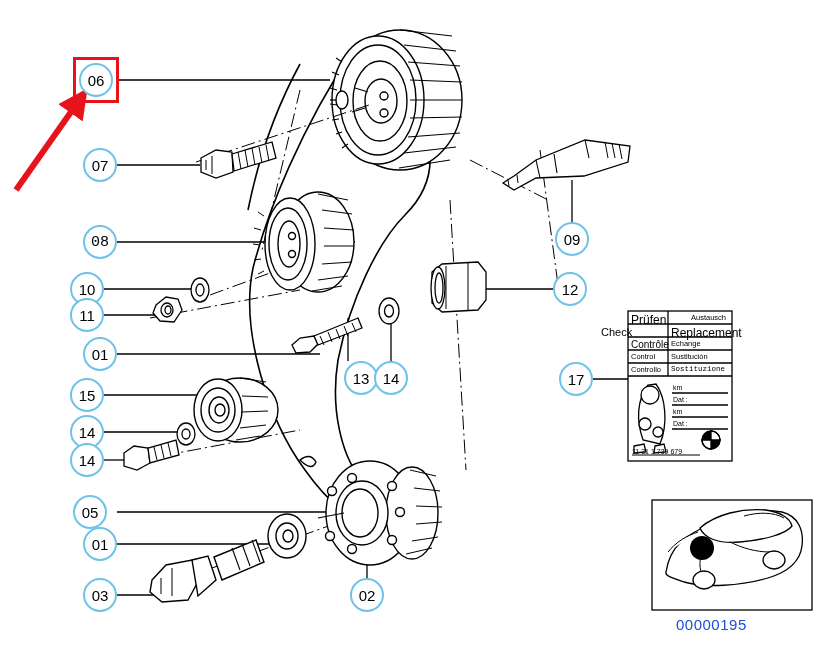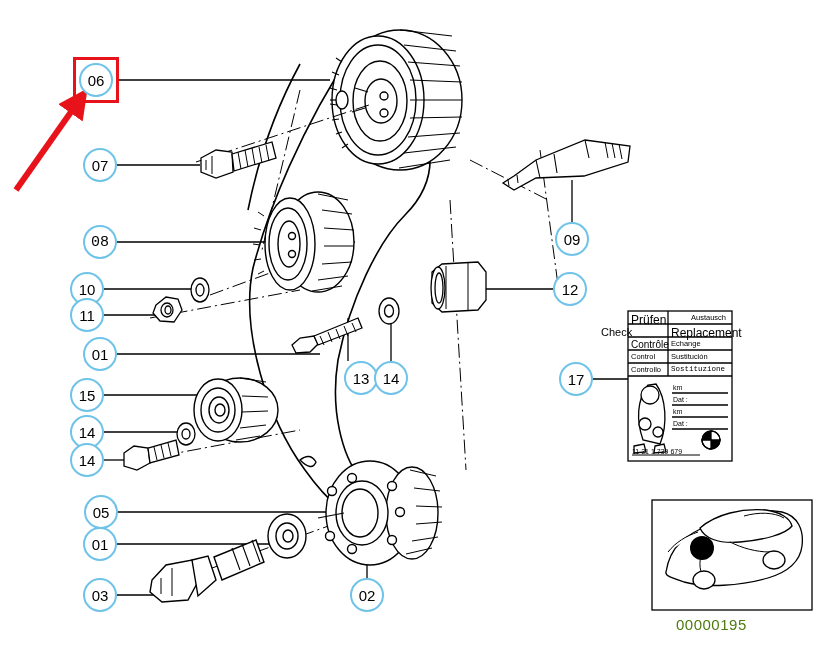--- a/index.html
+++ b/index.html
@@ -8,21 +8,21 @@
   #art{position:absolute;left:0;top:0;width:826px;height:669px;}
 
   .callout{position:absolute;width:34px;height:34px;border-radius:50%;
            border:2.5px solid #6fc3e8;background:#ffffff;
            display:flex;align-items:center;justify-content:center;
            font-family:"Liberation Sans",sans-serif;font-size:15px;color:#000;
            box-sizing:border-box;}
   .callout.hl{border-color:#6fc3e8;}
   .hlbox{position:absolute;border:3px solid #e8131a;box-sizing:border-box;}
   .partnum{position:absolute;font-family:"Liberation Sans",sans-serif;
-           font-size:15px;color:#4d7c0f;letter-spacing:0.5px;}
+           font-size:15px;color:#1d4ed8;letter-spacing:0.5px;}
   .lbl-table{position:absolute;font-family:"Liberation Sans",sans-serif;color:#000;}
 </style>
 </head>
 <body>
 
 <div id="stage">
 
   <svg id="art" viewBox="0 0 826 669">
     <defs>
       <marker id="arrowhead" markerWidth="5" markerHeight="5" refX="2.2" refY="2.5" orient="auto" markerUnits="strokeWidth">
@@ -244,21 +244,21 @@
   <div id="callout-layer">
       <div class="callout hl" style="left: 79px; top: 63px; border-color: rgb(111, 195, 232);">06</div>
       <div class="callout" style="left: 83px; top: 148px; border-color: rgb(111, 195, 232);">07</div>
       <div class="callout" style="left: 83px; top: 225px; border-color: rgb(111, 195, 232); font-family: Liberation Mono, monospace;">08</div>
       <div class="callout" style="left: 70px; top: 272px; border-color: rgb(111, 195, 232);">10</div>
       <div class="callout" style="left: 70px; top: 298px; border-color: rgb(111, 195, 232);">11</div>
       <div class="callout" style="left: 83px; top: 337px; border-color: rgb(111, 195, 232);">01</div>
       <div class="callout" style="left: 70px; top: 378px; border-color: rgb(111, 195, 232);">15</div>
       <div class="callout" style="left: 70px; top: 415px; border-color: rgb(111, 195, 232);">14</div>
       <div class="callout" style="left: 70px; top: 443px; border-color: rgb(111, 195, 232);">14</div>
-      <div class="callout" style="left: 84px; top: 495px; border-color: rgb(111, 195, 232);">05</div>
+      <div class="callout" style="left: 73px; top: 495px; border-color: rgb(111, 195, 232);">05</div>
       <div class="callout" style="left: 83px; top: 527px; border-color: rgb(111, 195, 232);">01</div>
       <div class="callout" style="left: 83px; top: 578px; border-color: rgb(111, 195, 232);">03</div>
       <div class="callout" style="left: 344px; top: 361px; border-color: rgb(111, 195, 232);">13</div>
       <div class="callout" style="left: 374px; top: 361px; border-color: rgb(111, 195, 232);">14</div>
       <div class="callout" style="left: 350px; top: 578px; border-color: rgb(111, 195, 232);">02</div>
       <div class="callout" style="left: 555px; top: 222px; border-color: rgb(111, 195, 232);">09</div>
       <div class="callout" style="left: 553px; top: 272px; border-color: rgb(111, 195, 232);">12</div>
       <div class="callout" style="left: 559px; top: 362px; border-color: rgb(111, 195, 232); text-align: center;">17</div>
     </div>
 

